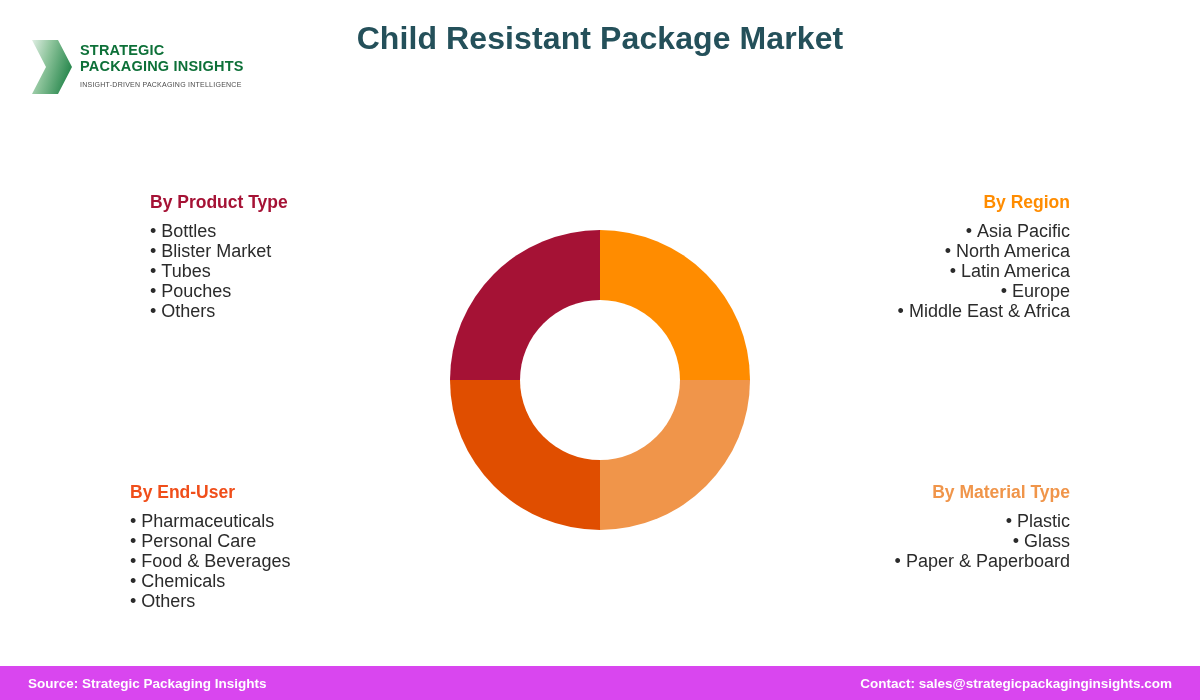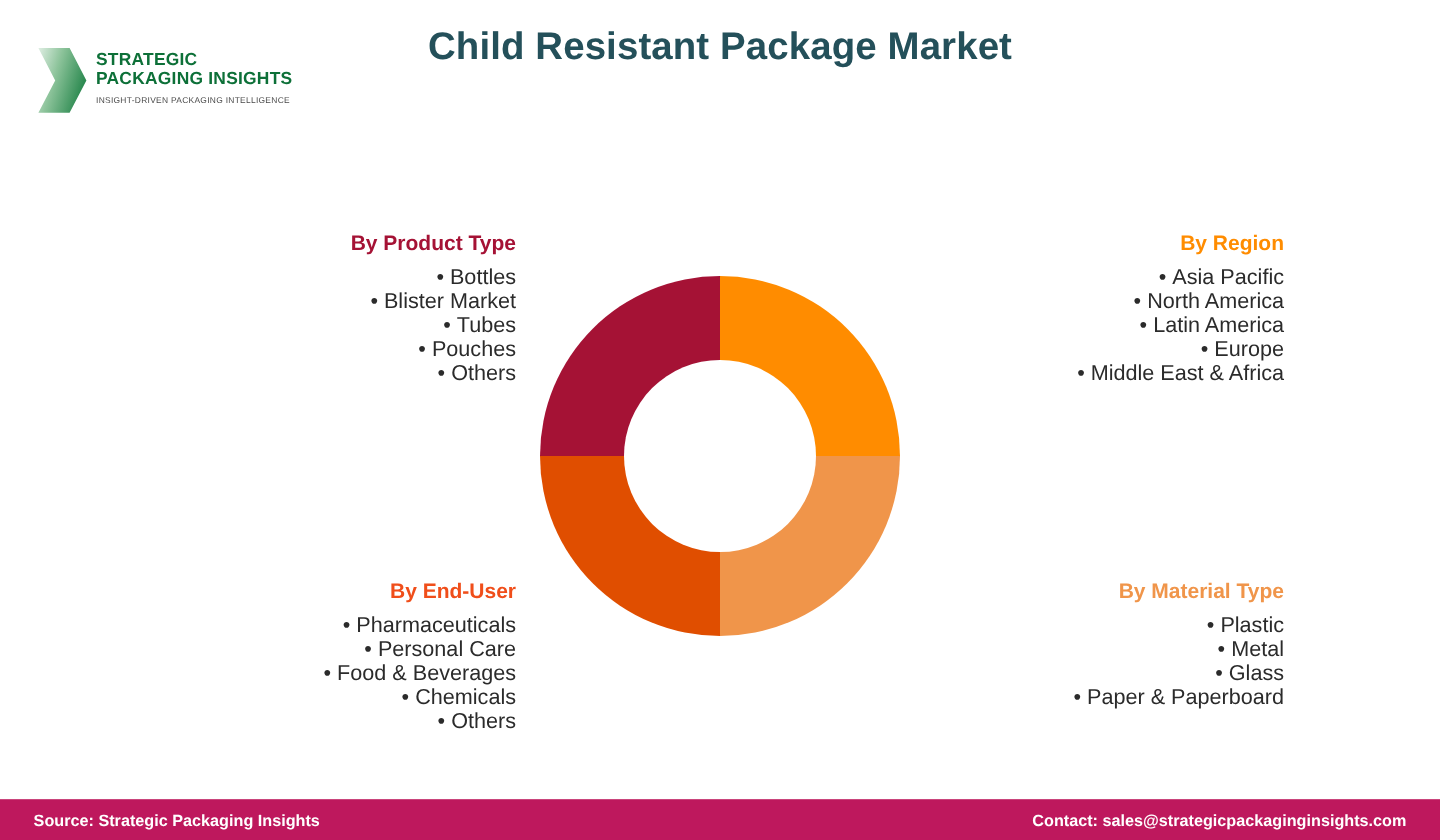--- a/index.html
+++ b/index.html
@@ -109,21 +109,21 @@
   .quad li {
     font-size: 18px;
     color: #2b2b2b;
     line-height: 20px;
     white-space: nowrap;
   }
   .quad li::before {
     content: "\2022\00a0";
   }
 
-  .quad.align-right { text-align: right; }
+  .quad.align-right { }
   .quad.align-left  { text-align: right; }
 
   #quad-product-type {
     left: 150px;
     top: 192px;
     width: 280px;
   }
   #quad-region {
     left: 770px;
     top: 192px;
@@ -140,21 +140,21 @@
     width: 300px;
   }
 
   
   #footer {
     position: absolute;
     left: 0;
     bottom: 0;
     width: 1200px;
     height: 34px;
-    background: #be185d;
+    background: #d946ef;
     display: flex;
     align-items: center;
     justify-content: space-between;
     box-sizing: border-box;
     padding: 0 28px;
   }
   .footer-text {
     color: #ffffff;
     font-size: 13.5px;
     font-weight: bold;
@@ -234,21 +234,20 @@
       <li>Food &amp; Beverages</li>
       <li>Chemicals</li>
       <li>Others</li>
     </ul>
   </div>
 
   <div class="quad align-left" id="quad-material-type">
     <div class="quad-title" style="color:#f0954a;">By Material Type</div>
     <ul>
       <li>Plastic</li>
-      <li>Metal</li>
       <li>Glass</li>
       <li>Paper &amp; Paperboard</li>
     </ul>
   </div>
 
 </div>
 
 <div id="footer">
   <div class="footer-text">Source: Strategic Packaging Insights</div>
   <div class="footer-text">Contact: sales@strategicpackaginginsights.com</div>

